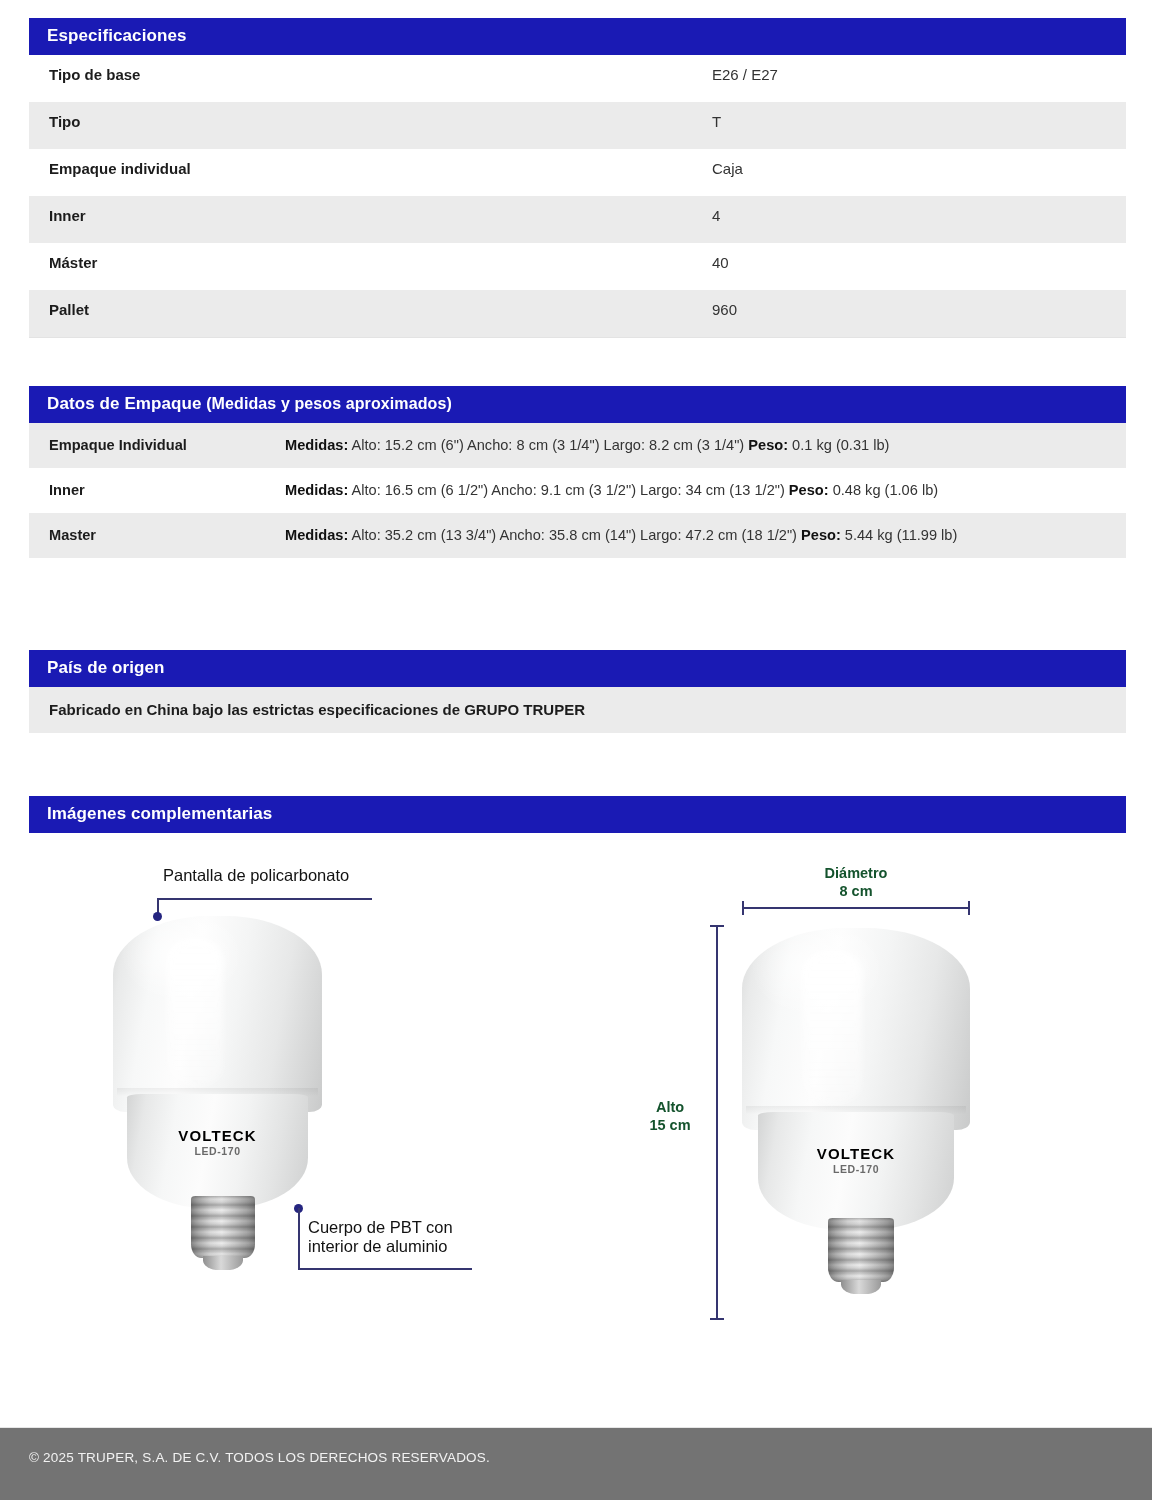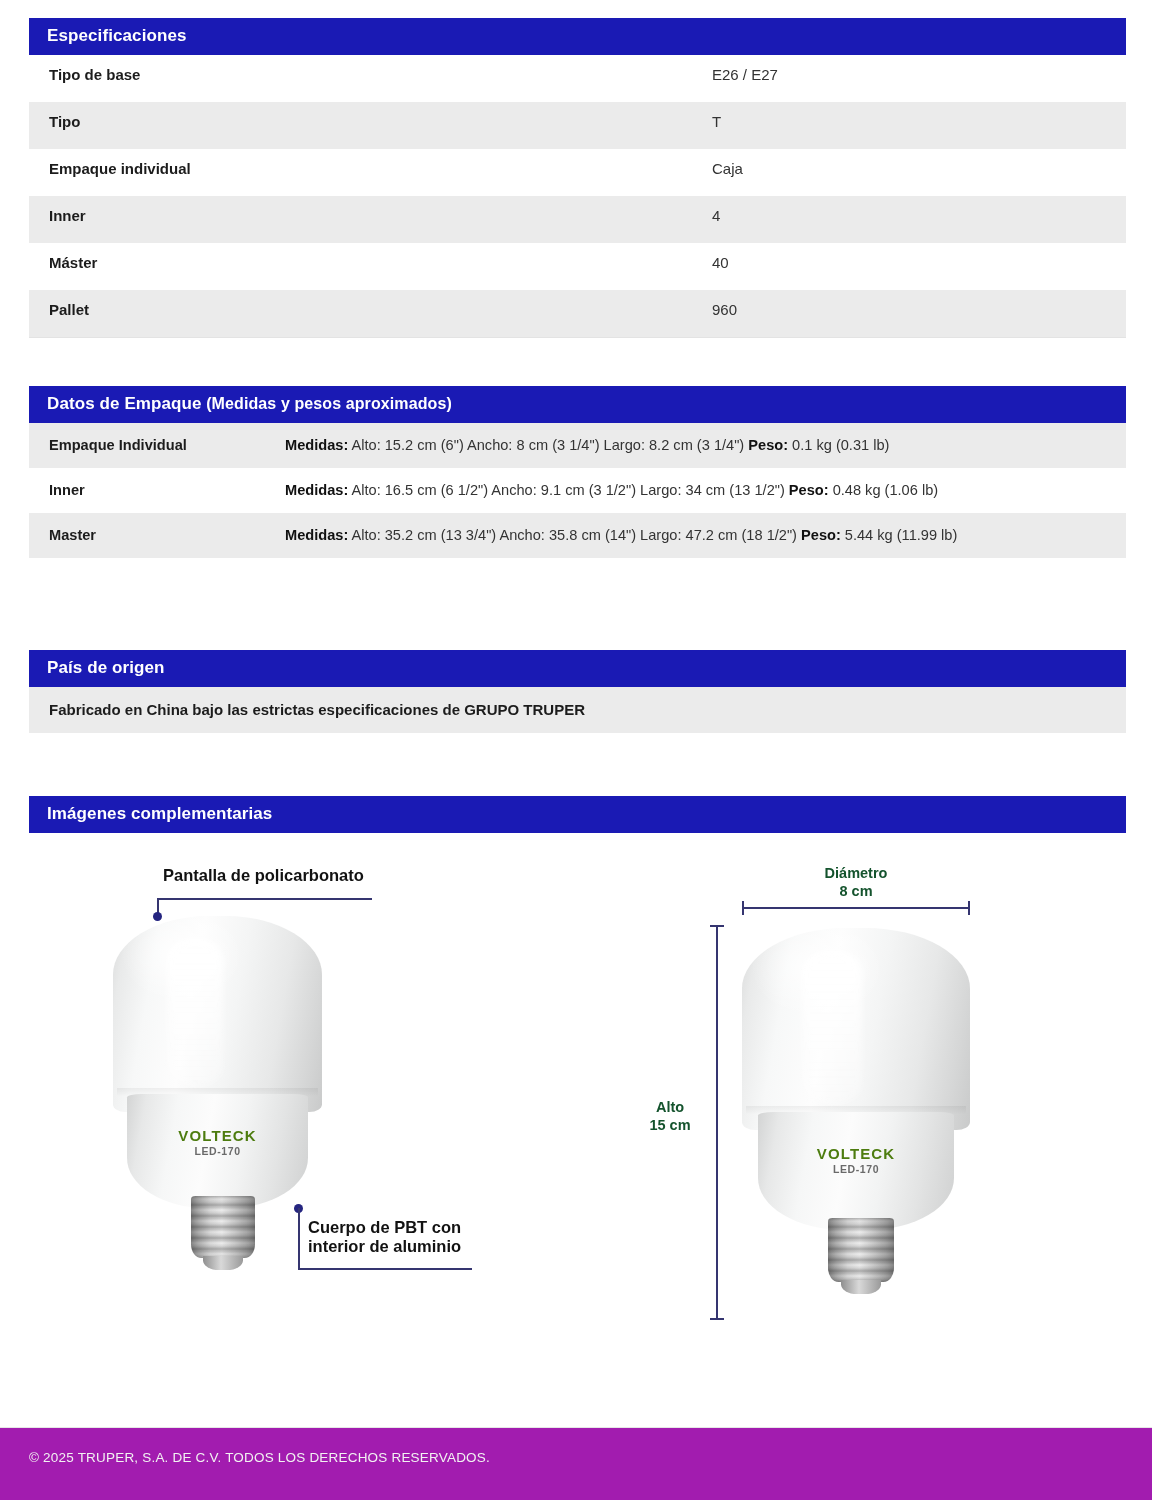--- a/index.html
+++ b/index.html
@@ -144,37 +144,37 @@
   .bulb .logo {
     position: absolute;
     text-align: center;
     width: 100%;
     color: #4a4a4a;
   }
   .bulb .logo .brand {
     font-size: 15px;
     font-weight: bold;
     letter-spacing: 1.1px;
-    color: #4d7c0f;
+    color: #000000;
     line-height: 1;
   }
   .bulb .logo .model {
     font-size: 10.5px;
     font-weight: bold;
     letter-spacing: 0.6px;
     color: #6a6a6a;
     margin-top: 3px;
     line-height: 1;
   }
 
   
   .callout-text {
     position: absolute;
     font-size: 16.5px;
-    font-weight: bold;
+    font-weight: normal;
     color: #121212;
     line-height: 1.18;
     white-space: pre-line;
   }
   .line-h { position: absolute; background: #353570; height: 2px; }
   .line-v { position: absolute; background: #353570; width: 2px; }
   .dot {
     position: absolute; width: 9px; height: 9px;
     border-radius: 50%; background: #252580;
   }
@@ -189,21 +189,21 @@
     line-height: 1.25;
   }
   .cap-v { position: absolute; background: #353570; width: 2px; }
   .cap-h { position: absolute; background: #353570; height: 2px; }
 
   
   .footer {
     position: absolute;
     left: 0; bottom: 0;
     width: 1152px; height: 72px;
-    background: #a21caf;
+    background: #737373;
   }
   .footer .copy {
     position: absolute;
     left: 29px; top: 22px;
     color: #f2f2f2;
     font-size: 13.5px;
     letter-spacing: 0.2px;
   }
   .footer-rule {
     position: absolute;

